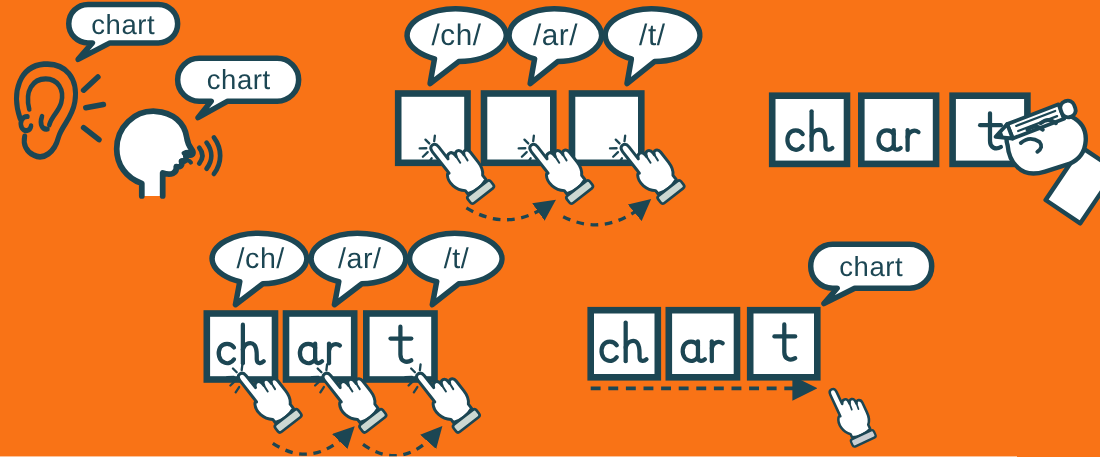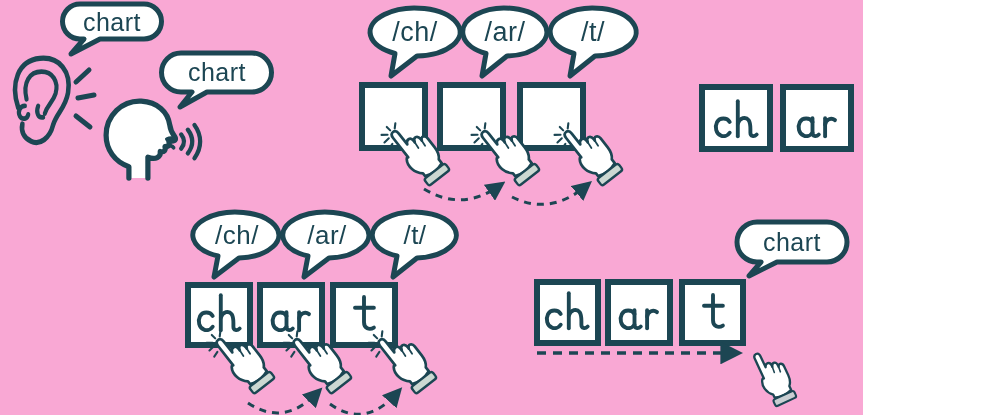--- a/index.html
+++ b/index.html
@@ -1,16 +1,16 @@
 <!DOCTYPE html>
 <html><head>
 <meta charset="utf-8">
 <style>
   html,body{margin:0;padding:0;background:#ffffff;}
-  .canvas{position:relative;width:863px;height:415px;background:#f9a8d4;overflow:hidden;
+  .canvas{position:relative;width:1000px;height:415px;background:#f97316;overflow:hidden;
           font-family:"Liberation Sans",sans-serif;}
   svg{display:block;}
   .ln{fill:none;stroke:#1c4653;stroke-linecap:round;stroke-linejoin:round;}
   .fillw{fill:#ffffff;stroke:#1c4653;stroke-linecap:round;stroke-linejoin:round;}
   .bubble{fill:#ffffff;stroke:#1c4653;stroke-width:5;stroke-linejoin:round;}
   .bubble-text{font-family:"Liberation Sans",sans-serif;font-weight:500;fill:#1c4653;
                text-anchor:middle;letter-spacing:.5px;}
   .box{fill:#ffffff;stroke:#1c4653;stroke-width:6;}
   .glyph path{fill:none;stroke:#1c4653;stroke-width:4.3;stroke-linecap:round;stroke-linejoin:round;}
   .cuff{fill:var(--cuff,#ccd8d2);stroke:#1c4653;stroke-width:4;stroke-linejoin:round;}

